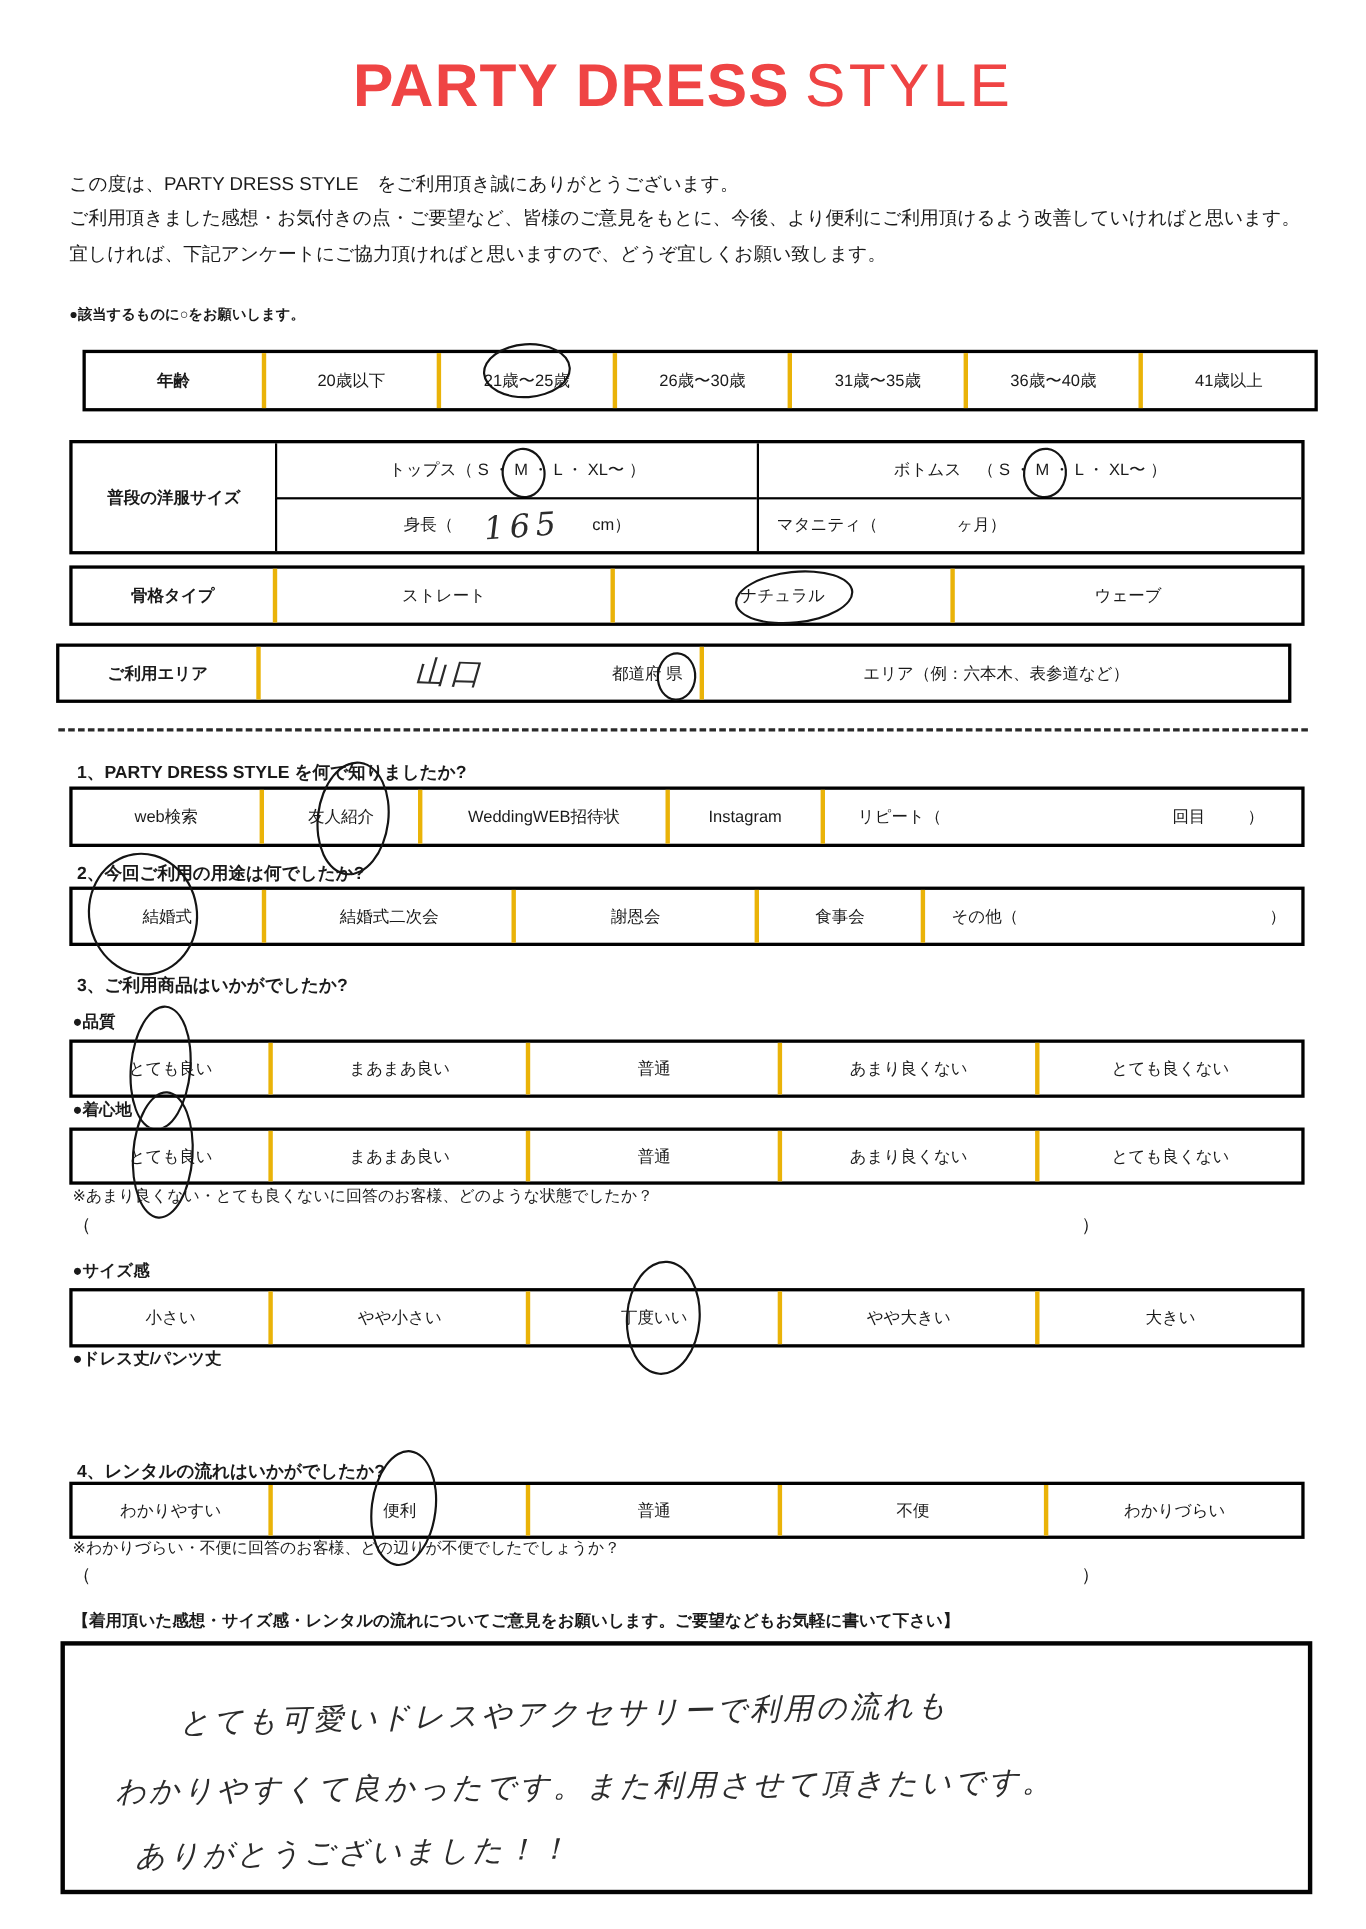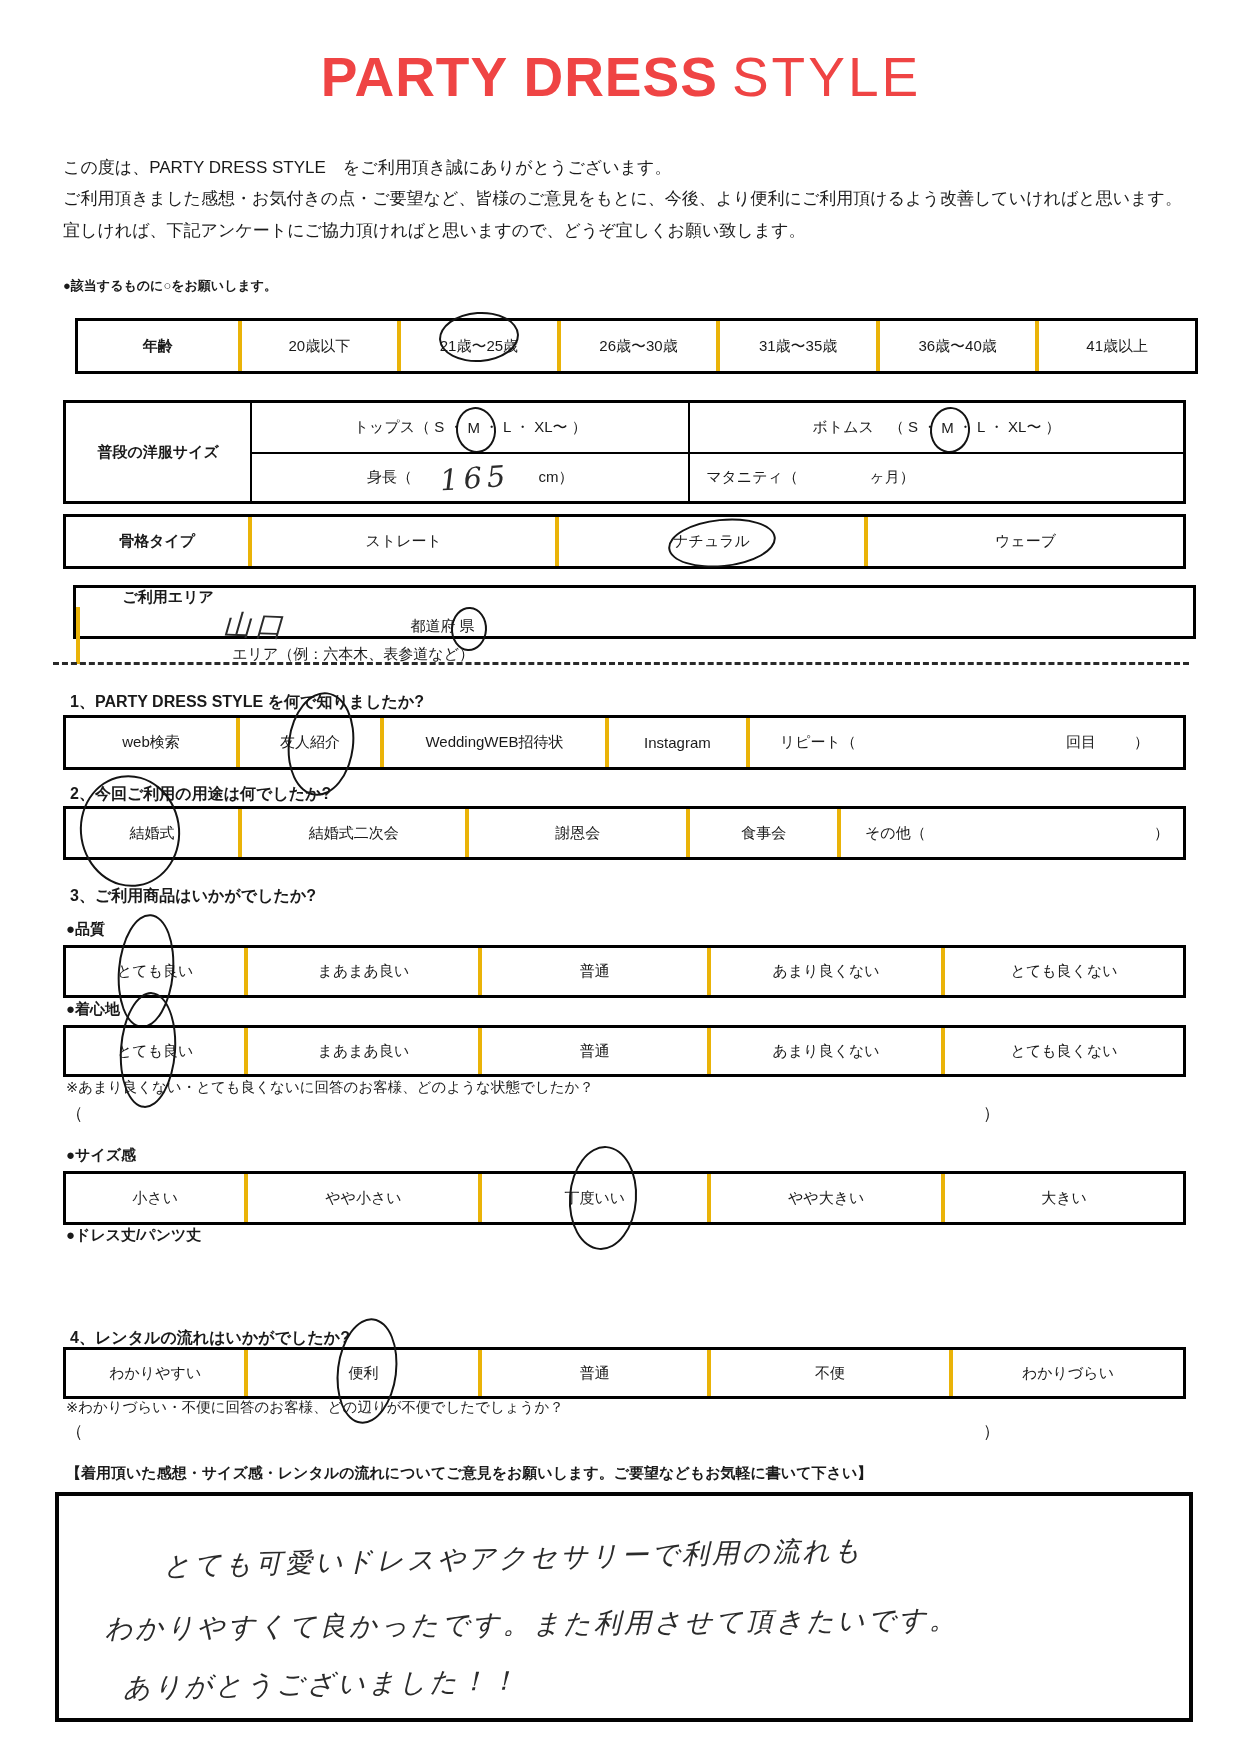--- a/index.html
+++ b/index.html
@@ -30,21 +30,21 @@
       grid-template-columns:16.5% 39.2% 44.3%;grid-template-rows:50% 50%;
       border:3px solid #000;background:#fff;}
   #size-table .gcell{position:relative;display:flex;align-items:center;justify-content:center;font-size:15px;}
   #size-table .gh{grid-row:1 / span 2;font-weight:bold;}
   #size-table .bl{border-left:2px solid #000;}
   #size-table .bt{border-top:2px solid #000;}
   
   #skeleton-table{top:514px;left:63px;width:1117px;height:49px;}
   .c-s0{width:16.5%;} .c-s1{width:27.4%;} .c-s2{width:27.6%;} .c-s3{width:28.5%;}
   
-  #area-table{top:585px;left:73px;width:1117px;height:48px;flex-direction:column;}
+  #area-table{top:585px;left:51px;width:1117px;height:48px;}
   .c-ar0{width:16.5%;} .c-ar1{width:34.6%;} .c-ar2{width:48.9%;}
   #area-mid{justify-content:flex-start;padding:0 12px;}
   #area-pref{margin-left:auto;position:relative;}
   
   #divider{top:662px;left:53px;width:1136px;border-top:3.5px dashed #2a2a2a;height:0;}
   
   .qlabel{left:70px;font-size:16px;font-weight:bold;}
   .sublabel{left:66px;font-size:15px;font-weight:bold;}
   .note{left:66px;font-size:14.5px;}
   .parenrow{left:66px;width:934px;display:flex;justify-content:space-between;font-size:17px;}

